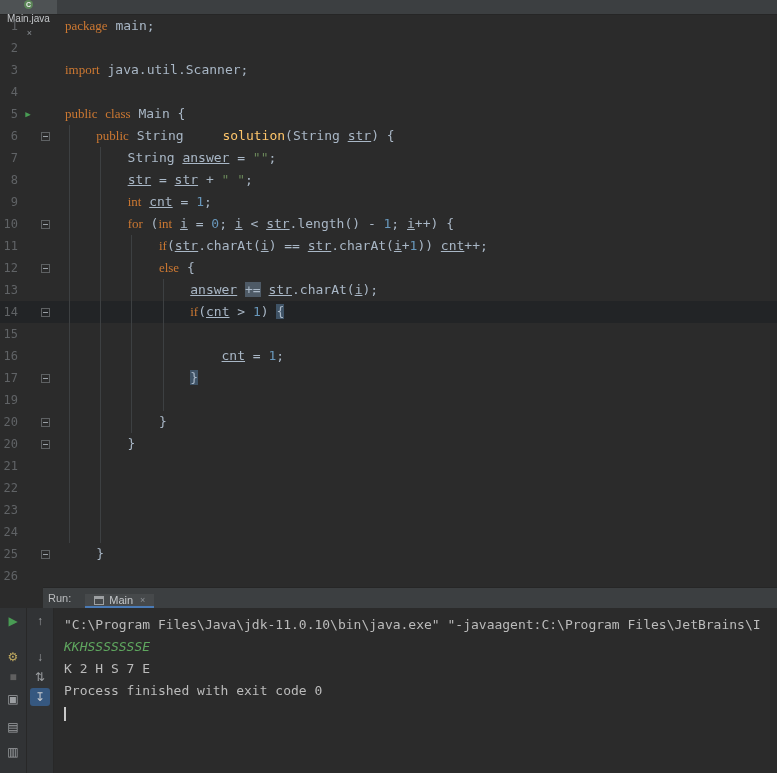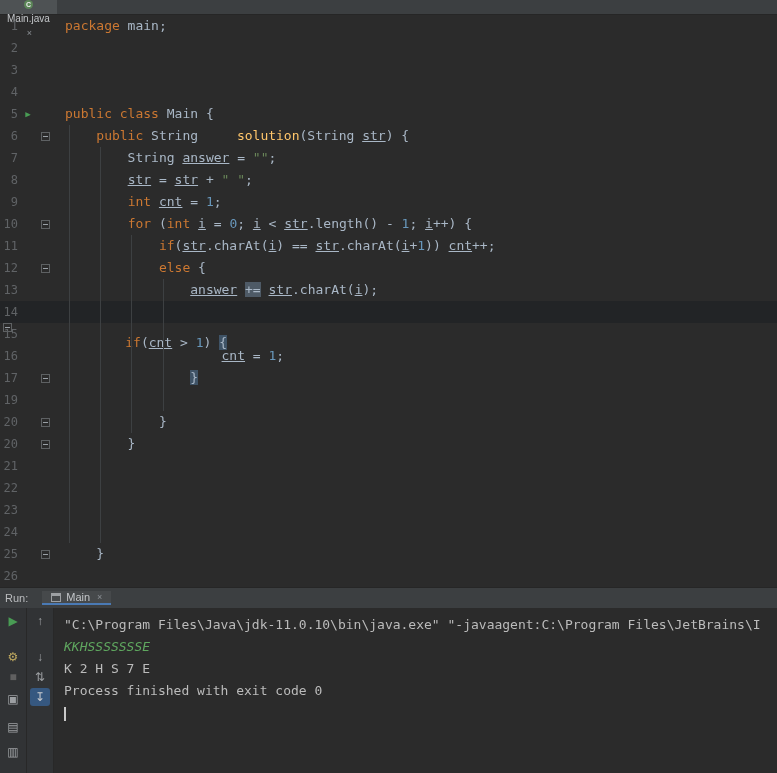--- a/index.html
+++ b/index.html
@@ -9,45 +9,45 @@
 
   
   .tabbar { height:15px; background:#3c3f41; display:flex; align-items:stretch; border-bottom:1px solid #262626; }
   .etab { display:flex; align-items:center; gap:4px; padding:0 7px; background:#4e5254; font-size:10px; color:#c3c6c9;flex-direction:column; }
   .classicon { width:9px; height:9px; border-radius:50%; background:#5c8658; color:#ecedee; font-size:7px; line-height:9px; text-align:center; font-weight:bold; flex:none; }
   .tclose { color:#8c9196; font-size:9px; margin-left:2px; }
 
   
   .editor { height:572px; position:relative; overflow:hidden; }
   .line { display:flex; height:22px; font-family:"DejaVu Sans Mono", monospace; font-size:13px; line-height:22px; white-space:pre; }
-  .line.cur { background:var(--cur,#222426);flex-direction:column; }
+  .line.cur { background:var(--cur,#222426); }
   .ln { width:18px; flex:none; text-align:right; color:var(--lnc,#606366); font-size:12px; }
   .gA { width:20px; flex:none; display:flex; align-items:center; justify-content:center; }
   .gB { width:14px; flex:none; display:flex; align-items:center; justify-content:center; }
   .gpad { width:13px; flex:none; }
   .runarrow { color:var(--green,#499c54); font-size:9px; }
   .fold { width:9px; height:9px; border:1px solid #5e6163; position:relative; display:block; background:transparent; }
   .fold::after { content:""; position:absolute; left:1px; right:1px; top:3px; height:1px; background:#9aa0a6; }
   .code { flex:none; }
-  .c-k { color:var(--kw,#cc7832); }
+  .c-k { color:var(--kw,#cc7832);font-family:Liberation Serif, serif; }
   .c-d { color:var(--fg,#a9b7c6); }
   .c-s { color:var(--str,#6a8759); }
   .c-n { color:var(--num,#6897bb); }
   .c-f { color:var(--fn,#ffc66b);margin-left:31px; }
   .c-u { color:var(--fg,#a9b7c6); text-decoration:underline; }
   .c-h { color:var(--fg,#a9b7c6); background:var(--hl,#4e5a66); }
   .c-b { color:var(--fg,#a9b7c6); background:var(--brace,#3f5366); }
   .guide { position:absolute; width:1px; background:var(--guide,#3d4042); }
   .g1 { left:69px;  top:110px; height:418px; }
   .g2 { left:100px; top:132px; height:396px; }
   .g3 { left:131px; top:220px; height:198px; }
   .g4 { left:163px; top:264px; height:132px; }
 
   
-  .runheader { height:21px; background:#3c3f41; border-top:1px solid #262626; display:flex; align-items:center; }
+  .runheader { height:21px; background:#3c3f41; border-top:1px solid #262626; display:flex; align-items:flex-end;margin-left:43px; }
   .runlabel { align-self:center; font-size:11px; color:#bbbdbf; padding:0 14px 0 5px; }
   .runtab { display:flex; align-items:center; gap:5px; padding:0 9px; background:#46494b; border-bottom:2px solid var(--rtu,#4a7ab5); font-size:11px; color:#c3c6c9; }
   .runtabicon { width:10px; height:9px; border:1px solid #9da0a3; position:relative; flex:none; }
   .runtabicon::before { content:""; position:absolute; left:0; right:0; top:0; height:2px; background:#9da0a3; }
 
   
   .consolewrap { height:165px; display:flex; background:var(--bg,#2b2b2b); }
   .tcol { width:27px; flex:none; background:#313335; border-right:1px solid #282828; display:flex; flex-direction:column; align-items:center; }
   .ticon { width:20px; height:18px; flex:none; display:flex; align-items:center; justify-content:center; font-size:12px; cursor:default; }
   .ticon.active { background:var(--selbg,#365880); border-radius:3px; }
@@ -66,21 +66,21 @@
       <span class="classicon">C</span>
       <span>Main.java</span>
       <span class="tclose">×</span>
     </div>
   </div>
 
   <div class="editor">
     <div>
         <div class="line"><span class="ln">1</span><span class="gA"></span><span class="gB"></span><span class="gpad"></span><span class="code"><span class="c-k">package</span><span class="c-d"> main;</span></span></div>
         <div class="line"><span class="ln">2</span><span class="gA"></span><span class="gB"></span><span class="gpad"></span><span class="code"></span></div>
-        <div class="line"><span class="ln">3</span><span class="gA"></span><span class="gB"></span><span class="gpad"></span></div>
+        <div class="line"><span class="ln">3</span><span class="gA"></span><span class="gB"></span><span class="gpad"></span><span class="code"><span class="c-k">import</span><span class="c-d"> java.util.Scanner;</span></span></div>
         <div class="line"><span class="ln">4</span><span class="gA"></span><span class="gB"></span><span class="gpad"></span><span class="code"></span></div>
         <div class="line"><span class="ln">5</span><span class="gA"><span class="runarrow">▶</span></span><span class="gB"></span><span class="gpad"></span><span class="code"><span class="c-k">public</span><span class="c-d"> </span><span class="c-k">class</span><span class="c-d"> Main {</span></span></div>
         <div class="line"><span class="ln">6</span><span class="gA"></span><span class="gB"><span class="fold"></span></span><span class="gpad"></span><span class="code"><span class="c-d">    </span><span class="c-k">public</span><span class="c-d"> String </span><span class="c-f">solution</span><span class="c-d">(String </span><span class="c-u">str</span><span class="c-d">) {</span></span></div>
         <div class="line"><span class="ln">7</span><span class="gA"></span><span class="gB"></span><span class="gpad"></span><span class="code"><span class="c-d">        String </span><span class="c-u">answer</span><span class="c-d"> = </span><span class="c-s">""</span><span class="c-d">;</span></span></div>
         <div class="line"><span class="ln">8</span><span class="gA"></span><span class="gB"></span><span class="gpad"></span><span class="code"><span class="c-d">        </span><span class="c-u">str</span><span class="c-d"> = </span><span class="c-u">str</span><span class="c-d"> + </span><span class="c-s">" "</span><span class="c-d">;</span></span></div>
         <div class="line"><span class="ln">9</span><span class="gA"></span><span class="gB"></span><span class="gpad"></span><span class="code"><span class="c-d">        </span><span class="c-k">int</span><span class="c-d"> </span><span class="c-u">cnt</span><span class="c-d"> = </span><span class="c-n">1</span><span class="c-d">;</span></span></div>
         <div class="line"><span class="ln">10</span><span class="gA"></span><span class="gB"><span class="fold"></span></span><span class="gpad"></span><span class="code"><span class="c-d">        </span><span class="c-k">for</span><span class="c-d"> (</span><span class="c-k">int</span><span class="c-d"> </span><span class="c-u">i</span><span class="c-d"> = </span><span class="c-n">0</span><span class="c-d">; </span><span class="c-u">i</span><span class="c-d"> &lt; </span><span class="c-u">str</span><span class="c-d">.length() - </span><span class="c-n">1</span><span class="c-d">; </span><span class="c-u">i</span><span class="c-d">++) {</span></span></div>
         <div class="line"><span class="ln">11</span><span class="gA"></span><span class="gB"></span><span class="gpad"></span><span class="code"><span class="c-d">            </span><span class="c-k">if</span><span class="c-d">(</span><span class="c-u">str</span><span class="c-d">.charAt(</span><span class="c-u">i</span><span class="c-d">) == </span><span class="c-u">str</span><span class="c-d">.charAt(</span><span class="c-u">i</span><span class="c-d">+</span><span class="c-n">1</span><span class="c-d">)) </span><span class="c-u">cnt</span><span class="c-d">++;</span></span></div>
         <div class="line"><span class="ln">12</span><span class="gA"></span><span class="gB"><span class="fold"></span></span><span class="gpad"></span><span class="code"><span class="c-d">            </span><span class="c-k">else</span><span class="c-d"> {</span></span></div>
         <div class="line"><span class="ln">13</span><span class="gA"></span><span class="gB"></span><span class="gpad"></span><span class="code"><span class="c-d">                </span><span class="c-u">answer</span><span class="c-d"> </span><span class="c-h">+=</span><span class="c-d"> </span><span class="c-u">str</span><span class="c-d">.charAt(</span><span class="c-u">i</span><span class="c-d">);</span></span></div>

